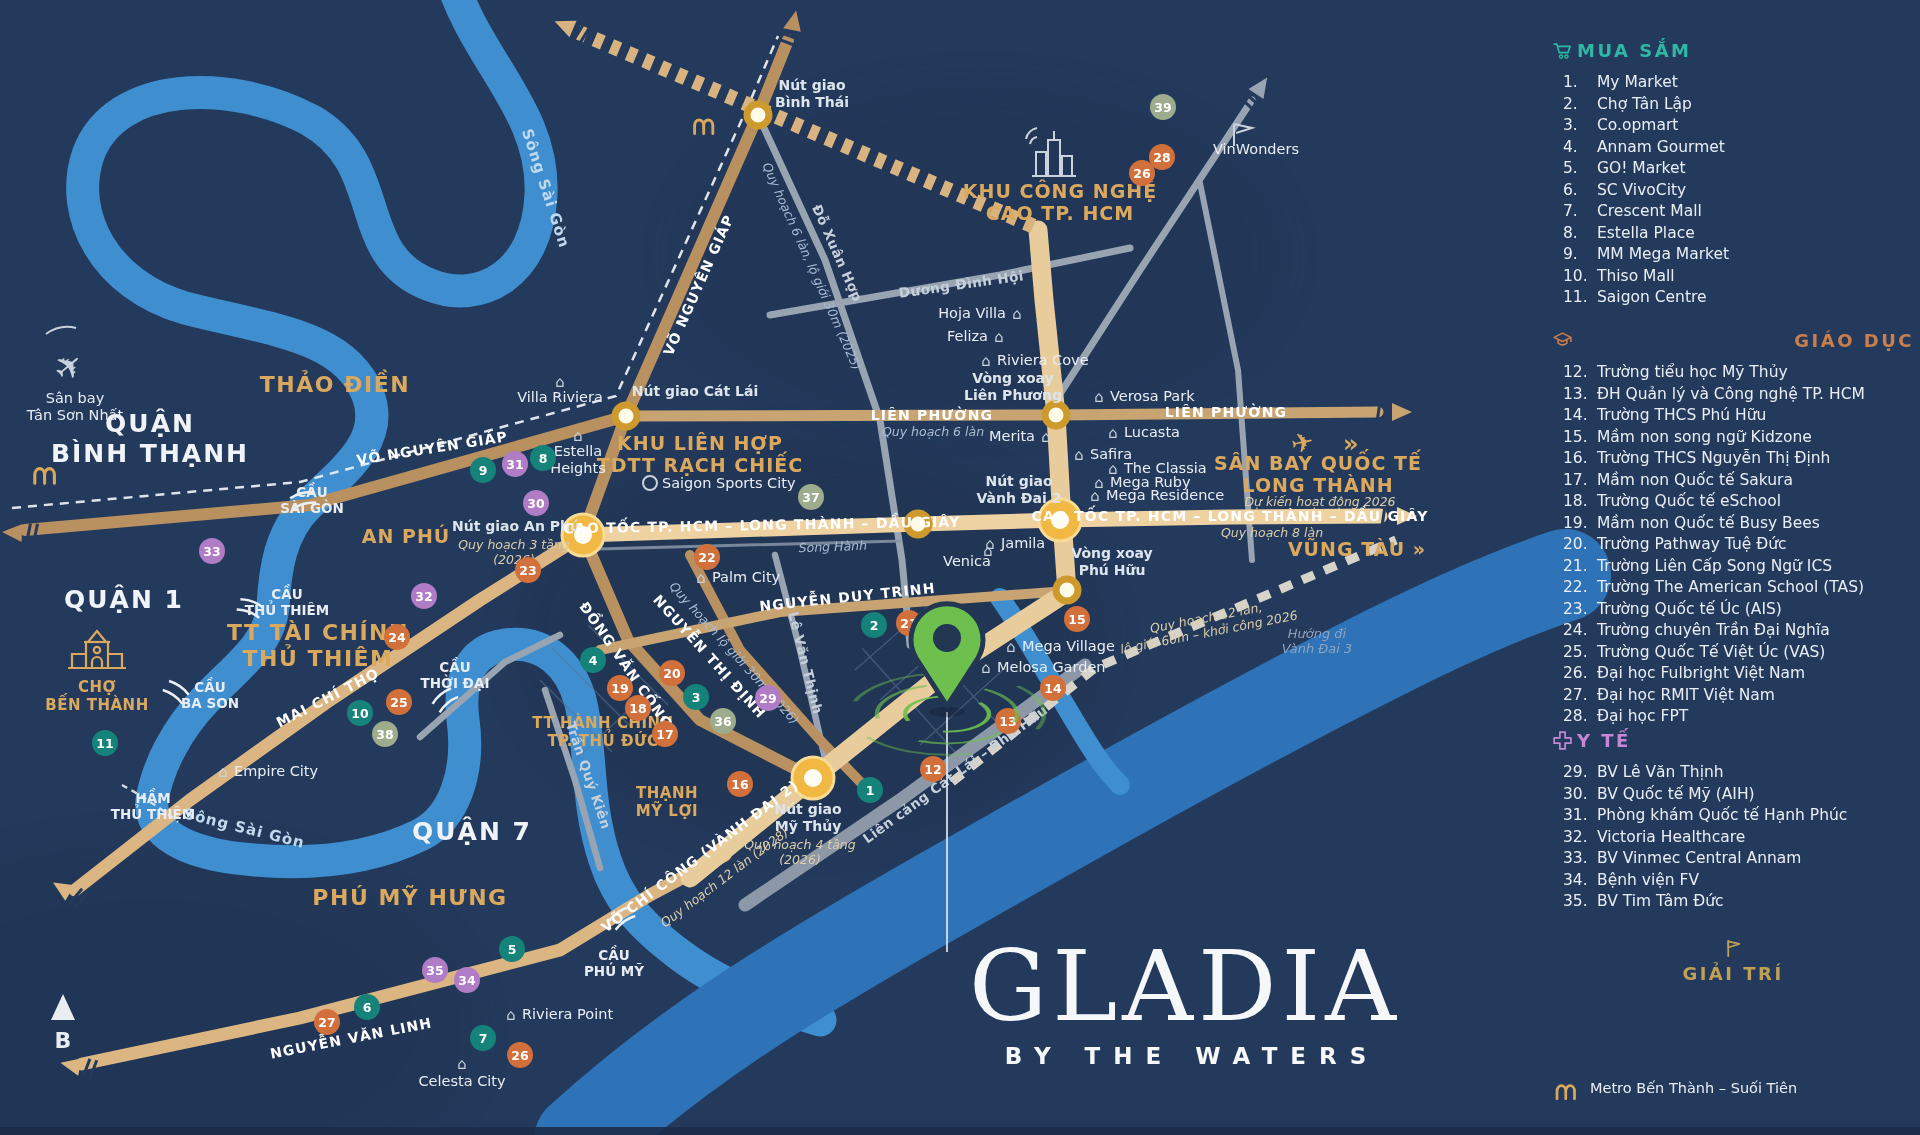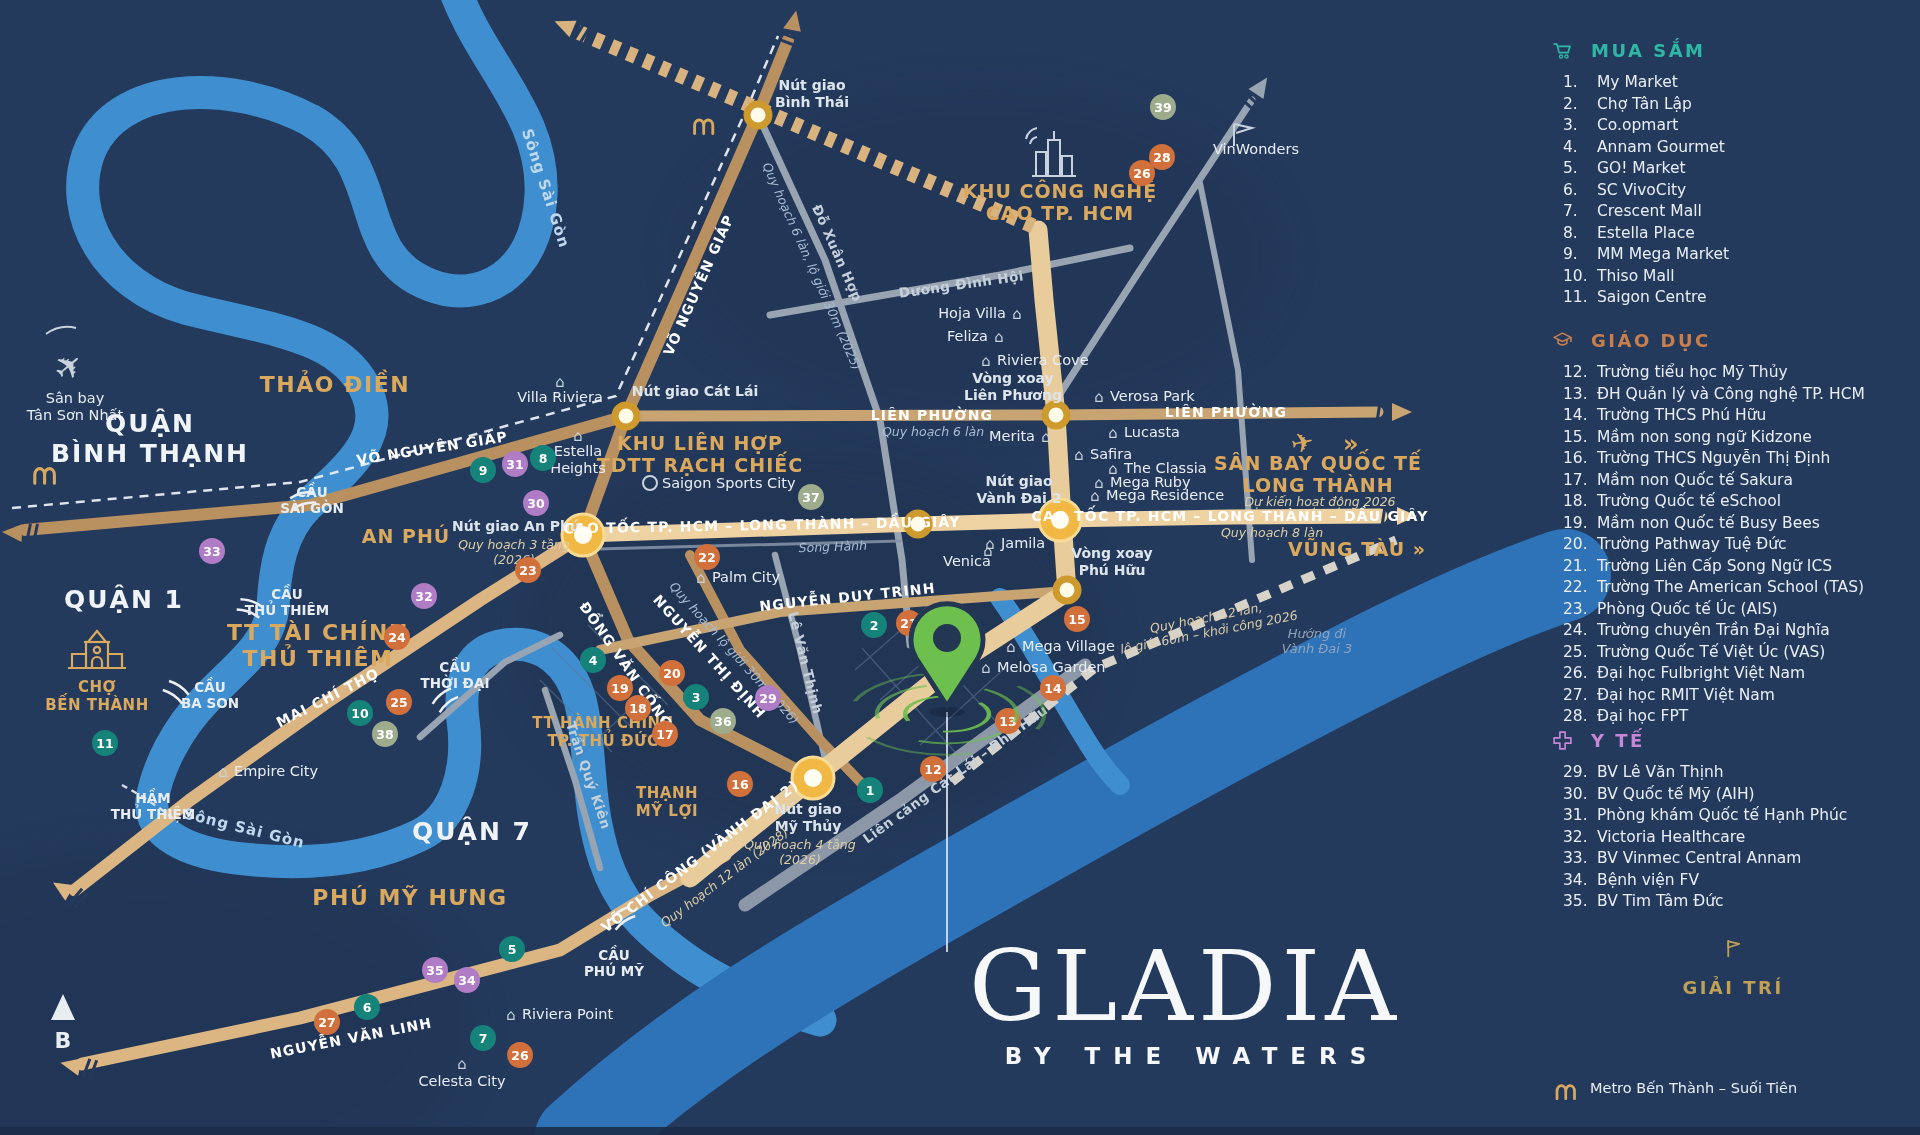--- a/index.html
+++ b/index.html
@@ -30,21 +30,21 @@
   .bmark path{fill:none;stroke:#EDF1F5;stroke-width:2.5}
   #g-roads path{fill:none;stroke-linecap:round;stroke-linejoin:round}
   #g-roads path.flat{stroke-linecap:butt}
   #g-rivers path{fill:none;stroke-linecap:round;stroke-linejoin:round}
   .logo-title{fill:#F5F7F9;font-family:"DejaVu Serif","Liberation Serif",serif;font-size:98px;letter-spacing:5px;text-anchor:middle}
   .logo-sub{fill:#F5F7F9;font-size:23px;font-weight:bold;letter-spacing:13px;text-anchor:middle}
 
   
   #legend{position:absolute;left:1552px;top:0;width:368px;height:1135px}
   .sec{position:absolute;left:0;right:6px}
-  .sec-h{display:flex;align-items:center;gap:18px;font-weight:bold;font-size:18px;letter-spacing:2.5px}
+  .sec-h{display:flex;align-items:center;gap:4px;font-weight:bold;font-size:18px;letter-spacing:2.5px}
   .sec-icon{position:static;width:21px;height:21px;flex:none}
   .sec ol{list-style:none;margin:11px 0 0;padding:0 0 0 11px;font-size:15.5px;line-height:21.5px;color:#E9EEF4}
   .sec li{display:flex;white-space:nowrap}
   .sec .num{width:34px;flex:none}
   .metro-row{position:absolute;left:2px;display:flex;align-items:flex-start;gap:10px;font-size:14.5px;color:#E9EEF4}
   .metro-row svg{position:static;width:26px;height:20px;flex:none}
 </style>
 </head>
 <body>
 
@@ -638,21 +638,21 @@
             <span class="num">10.</span>
             <span class="lbl">Thiso Mall</span>
           </li>
           <li>
             <span class="num">11.</span>
             <span class="lbl">Saigon Centre</span>
           </li>
         </ol>
       </div>
       <div class="sec" style="top: 330px;">
-        <div class="sec-h" style="color: rgb(200, 127, 77);">
+        <div class="sec-h" style="color: rgb(200, 127, 77); justify-content: space-between;">
           <svg class="sec-icon" viewBox="0 0 20 20">
             <use href="#icon-graduation-cap-icon"></use>
           </svg>
           <span>GIÁO DỤC</span>
         </div>
         <ol>
           <li>
             <span class="num">12.</span>
             <span class="lbl">Trường tiểu học Mỹ Thủy</span>
           </li>
@@ -691,21 +691,21 @@
           <li>
             <span class="num">21.</span>
             <span class="lbl">Trường Liên Cấp Song Ngữ ICS</span>
           </li>
           <li>
             <span class="num">22.</span>
             <span class="lbl">Trường The American School (TAS)</span>
           </li>
           <li>
             <span class="num">23.</span>
-            <span class="lbl">Phòng Quốc tế Úc (AIS)</span>
+            <span class="lbl">Trường Quốc tế Úc (AIS)</span>
           </li>
           <li>
             <span class="num">24.</span>
             <span class="lbl">Trường chuyên Trần Đại Nghĩa</span>
           </li>
           <li>
             <span class="num">25.</span>
             <span class="lbl">Trường Quốc Tế Việt Úc (VAS)</span>
           </li>
           <li>

